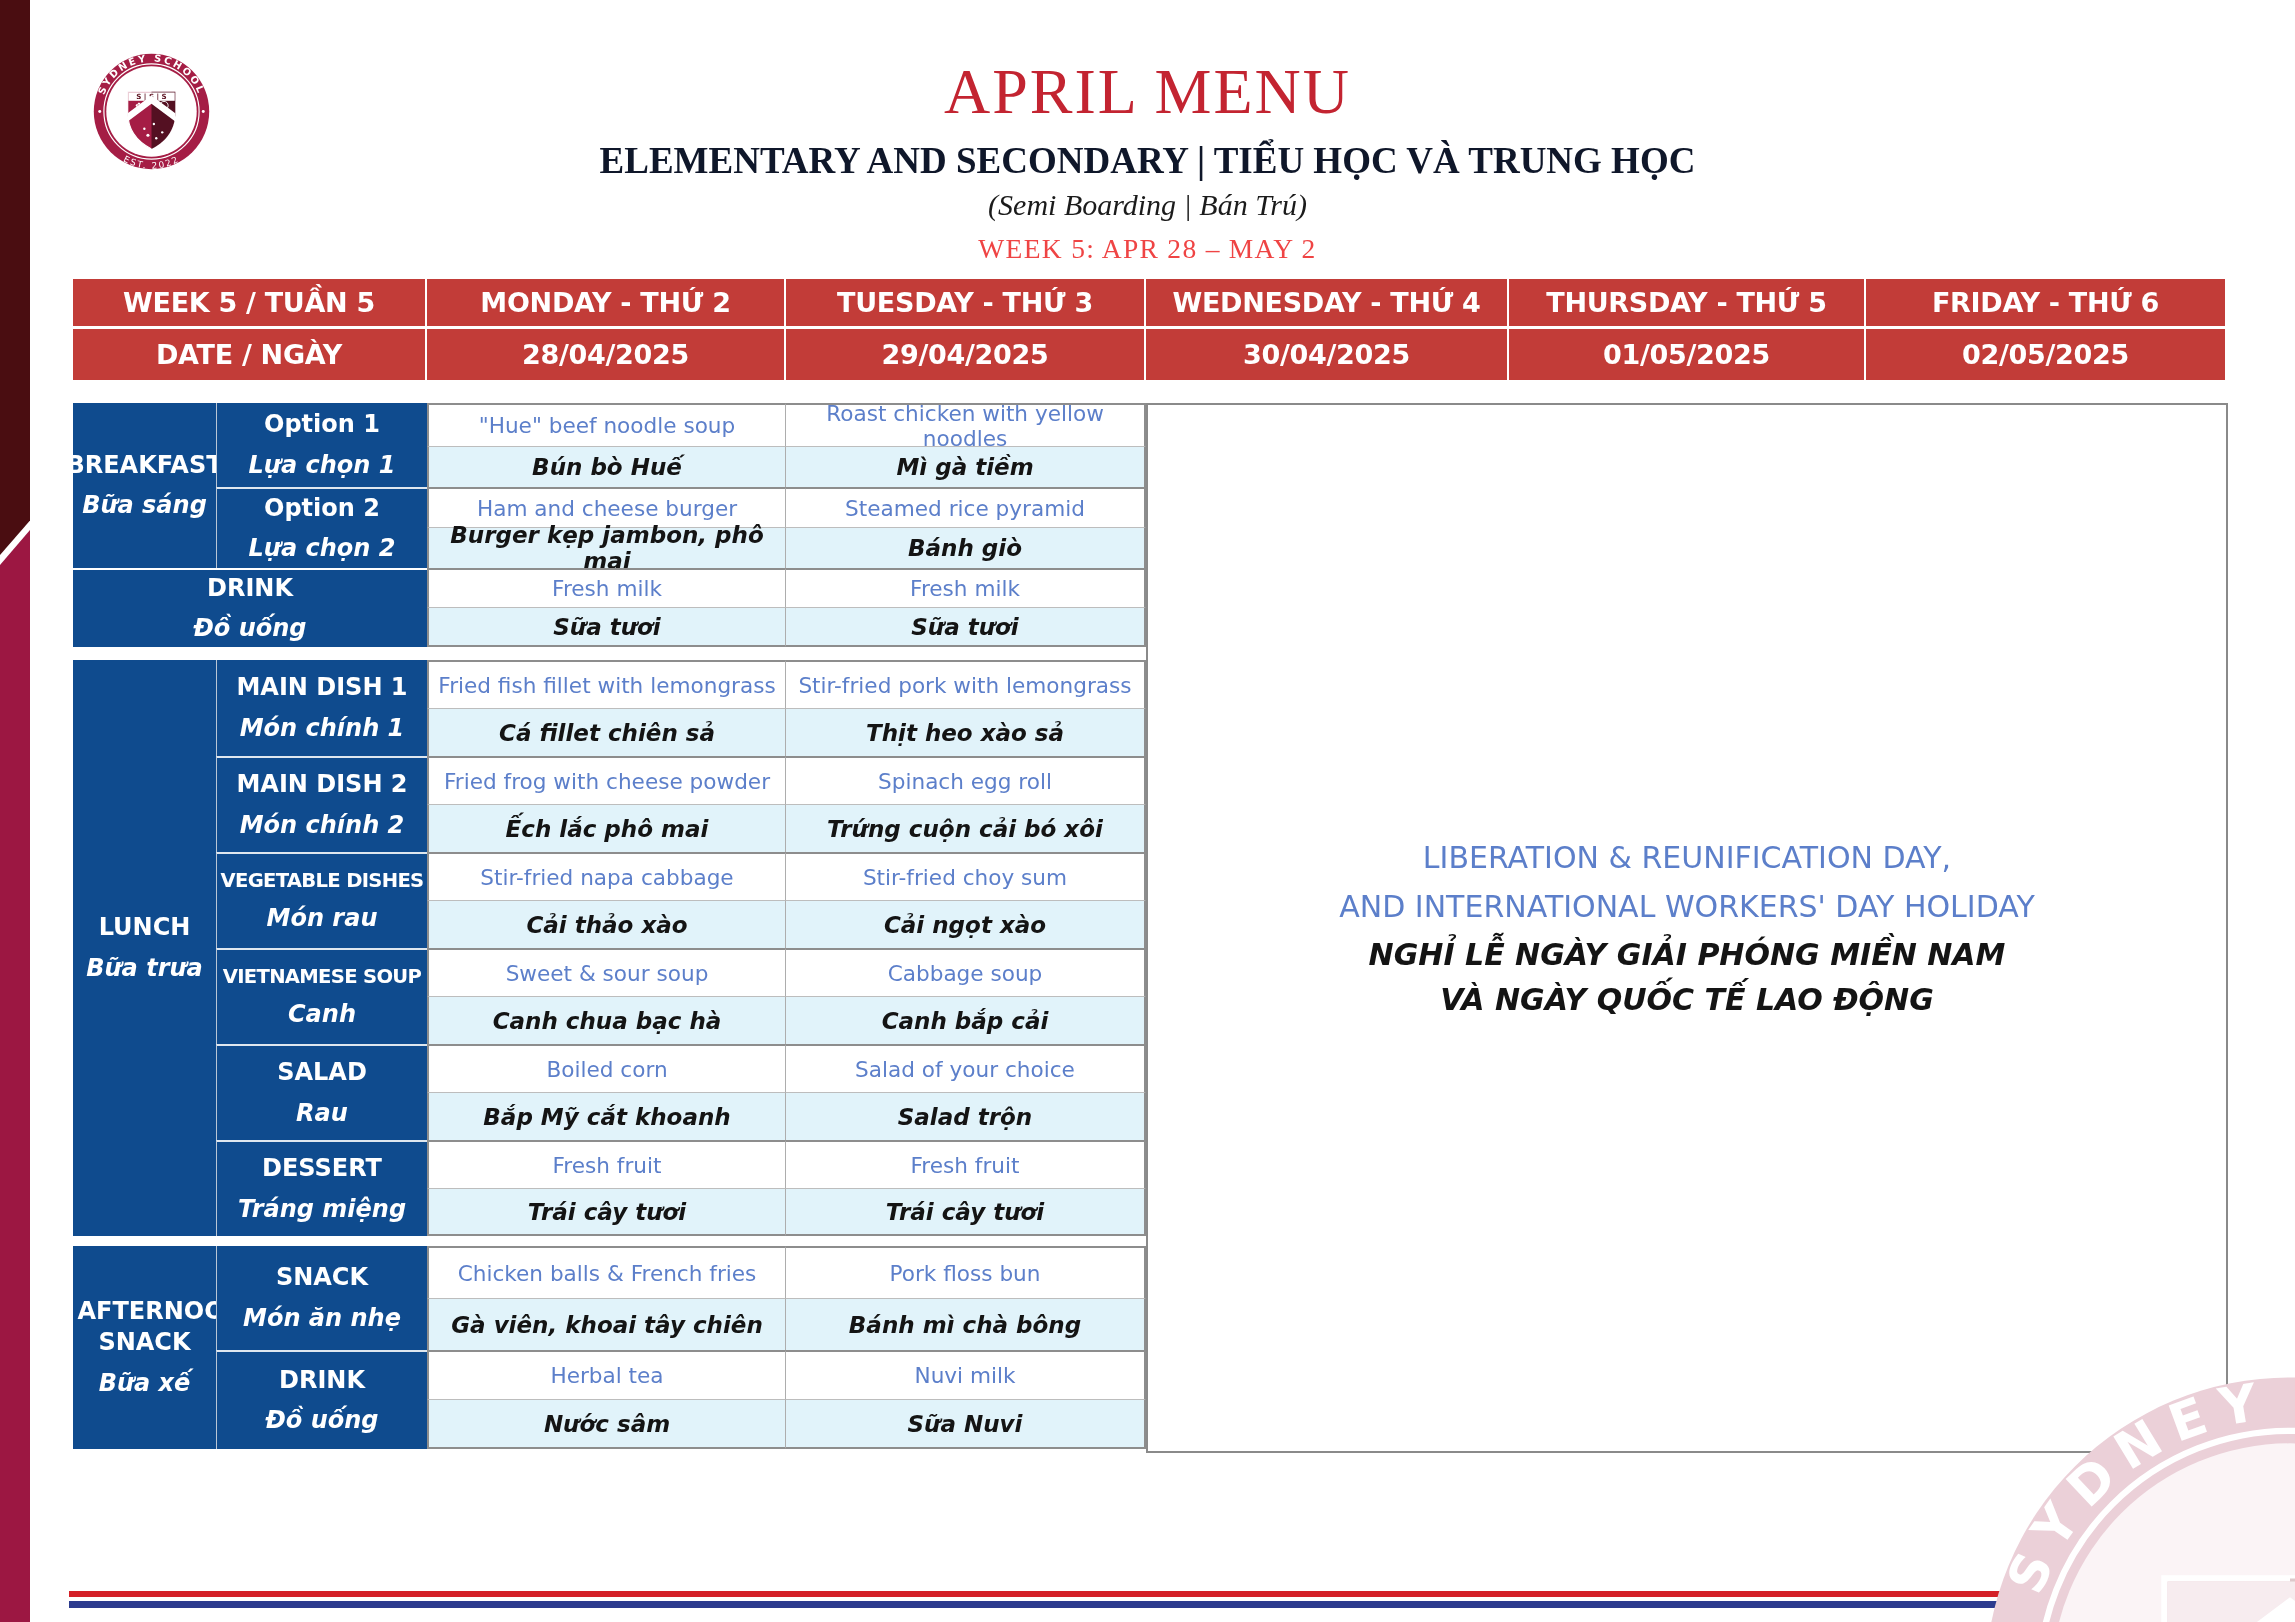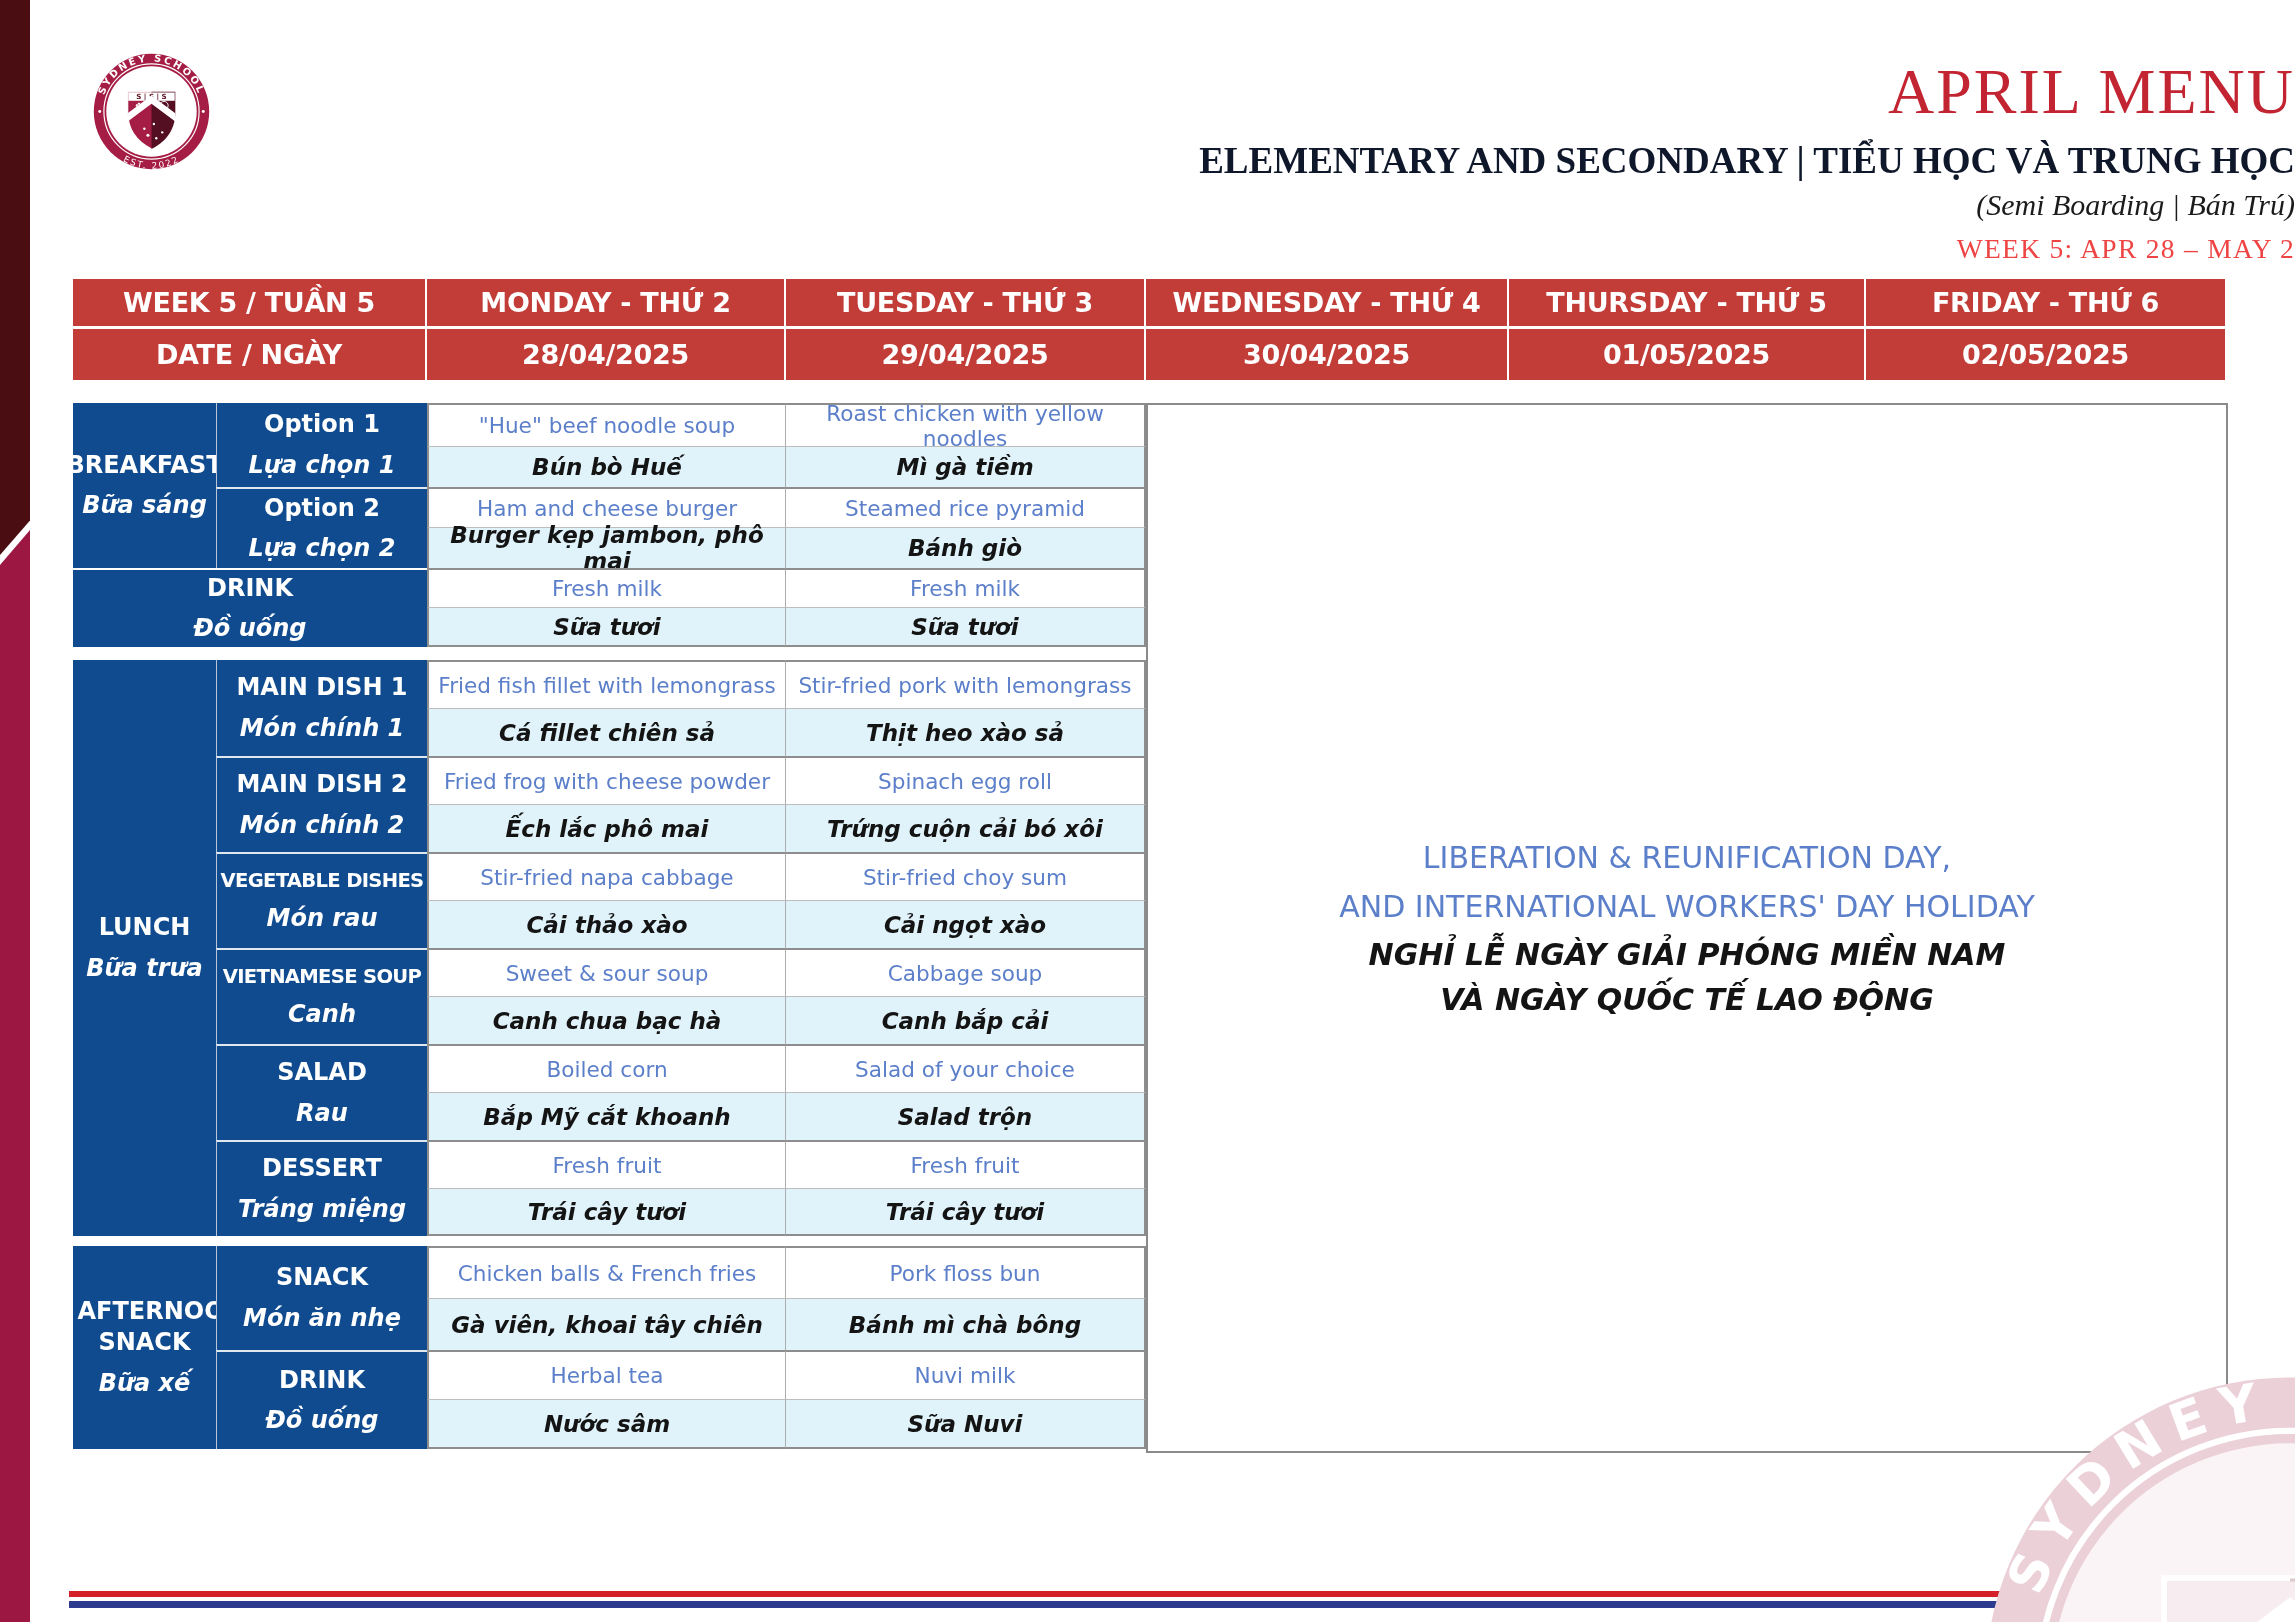--- a/index.html
+++ b/index.html
@@ -10,21 +10,21 @@
   .band-top{position:absolute;left:0;top:0;width:30px;height:555px;background:#4A0D11;
             clip-path:polygon(0 0,100% 0,100% 93.8%,0 100%);}
   .band-bottom{position:absolute;left:0;top:530px;width:30px;height:1093px;background:#9C1742;
             clip-path:polygon(0 3.2%,100% 0,100% 100%,0 100%);}
 
   
   .stripe-red{position:absolute;left:69px;top:1591px;width:1963px;height:5.9px;background:#D42028;}
   .stripe-navy{position:absolute;left:69px;top:1601px;width:1963px;height:7.2px;background:#2C3B8E;}
 
   
-  .t{position:absolute;left:0;width:100%;text-align:right;font-family:"Liberation Serif",serif;}
+  .t{position:absolute;left:0;width:100%;text-align:center;font-family:"Liberation Serif",serif;}
   .title-main{top:55px;font-size:64px;color:#C32431;letter-spacing:2px;}
   .title-sub{top:139px;font-size:37px;font-weight:bold;color:#0f172a;}
   .title-semi{top:188px;font-size:30px;font-style:italic;color:#1b1b1b;}
   .title-week{top:233px;font-size:27.5px;color:#ef4444;letter-spacing:1.3px;}
 
   
   .logo{position:absolute;left:92px;top:52px;width:119px;height:119px;}
   .watermark{position:absolute;left:1976px;top:1368px;width:628px;height:628px;}
 
   

